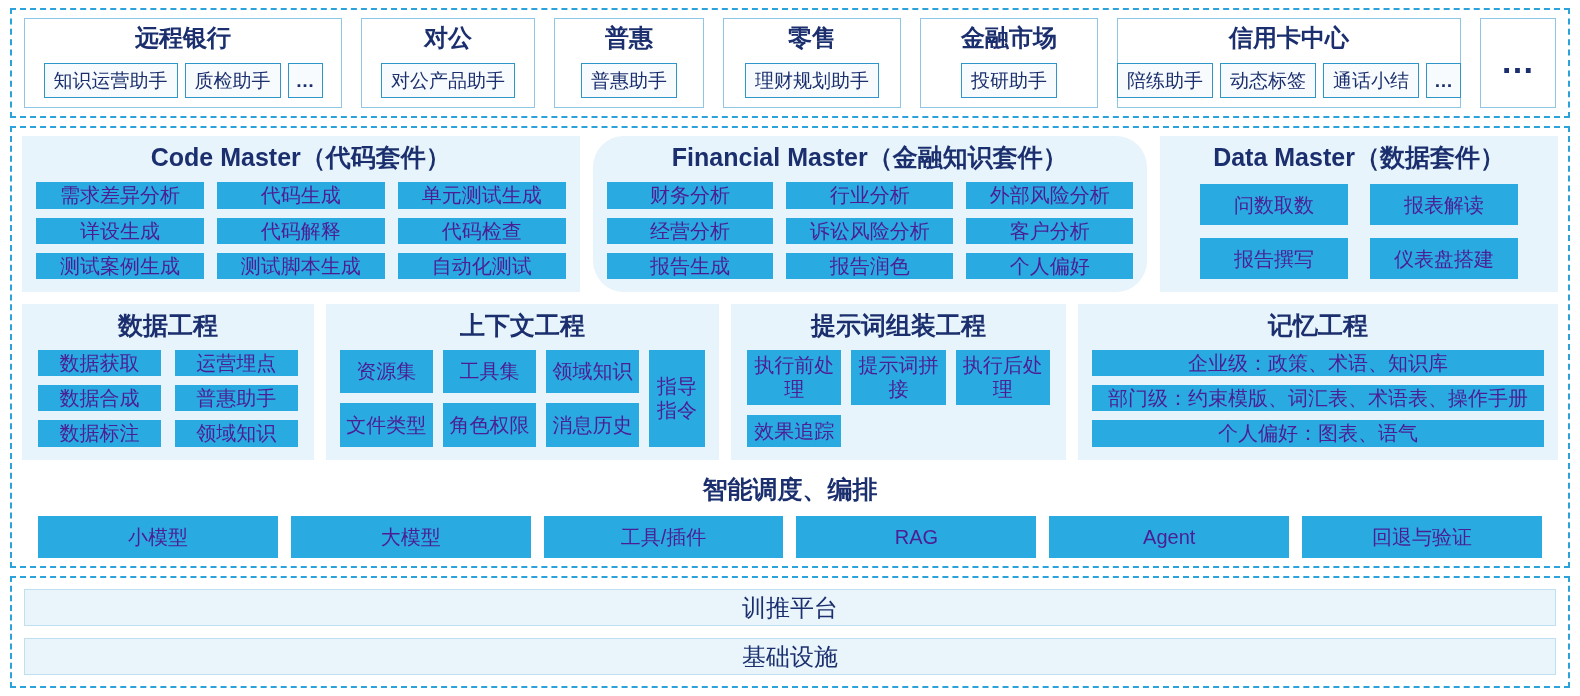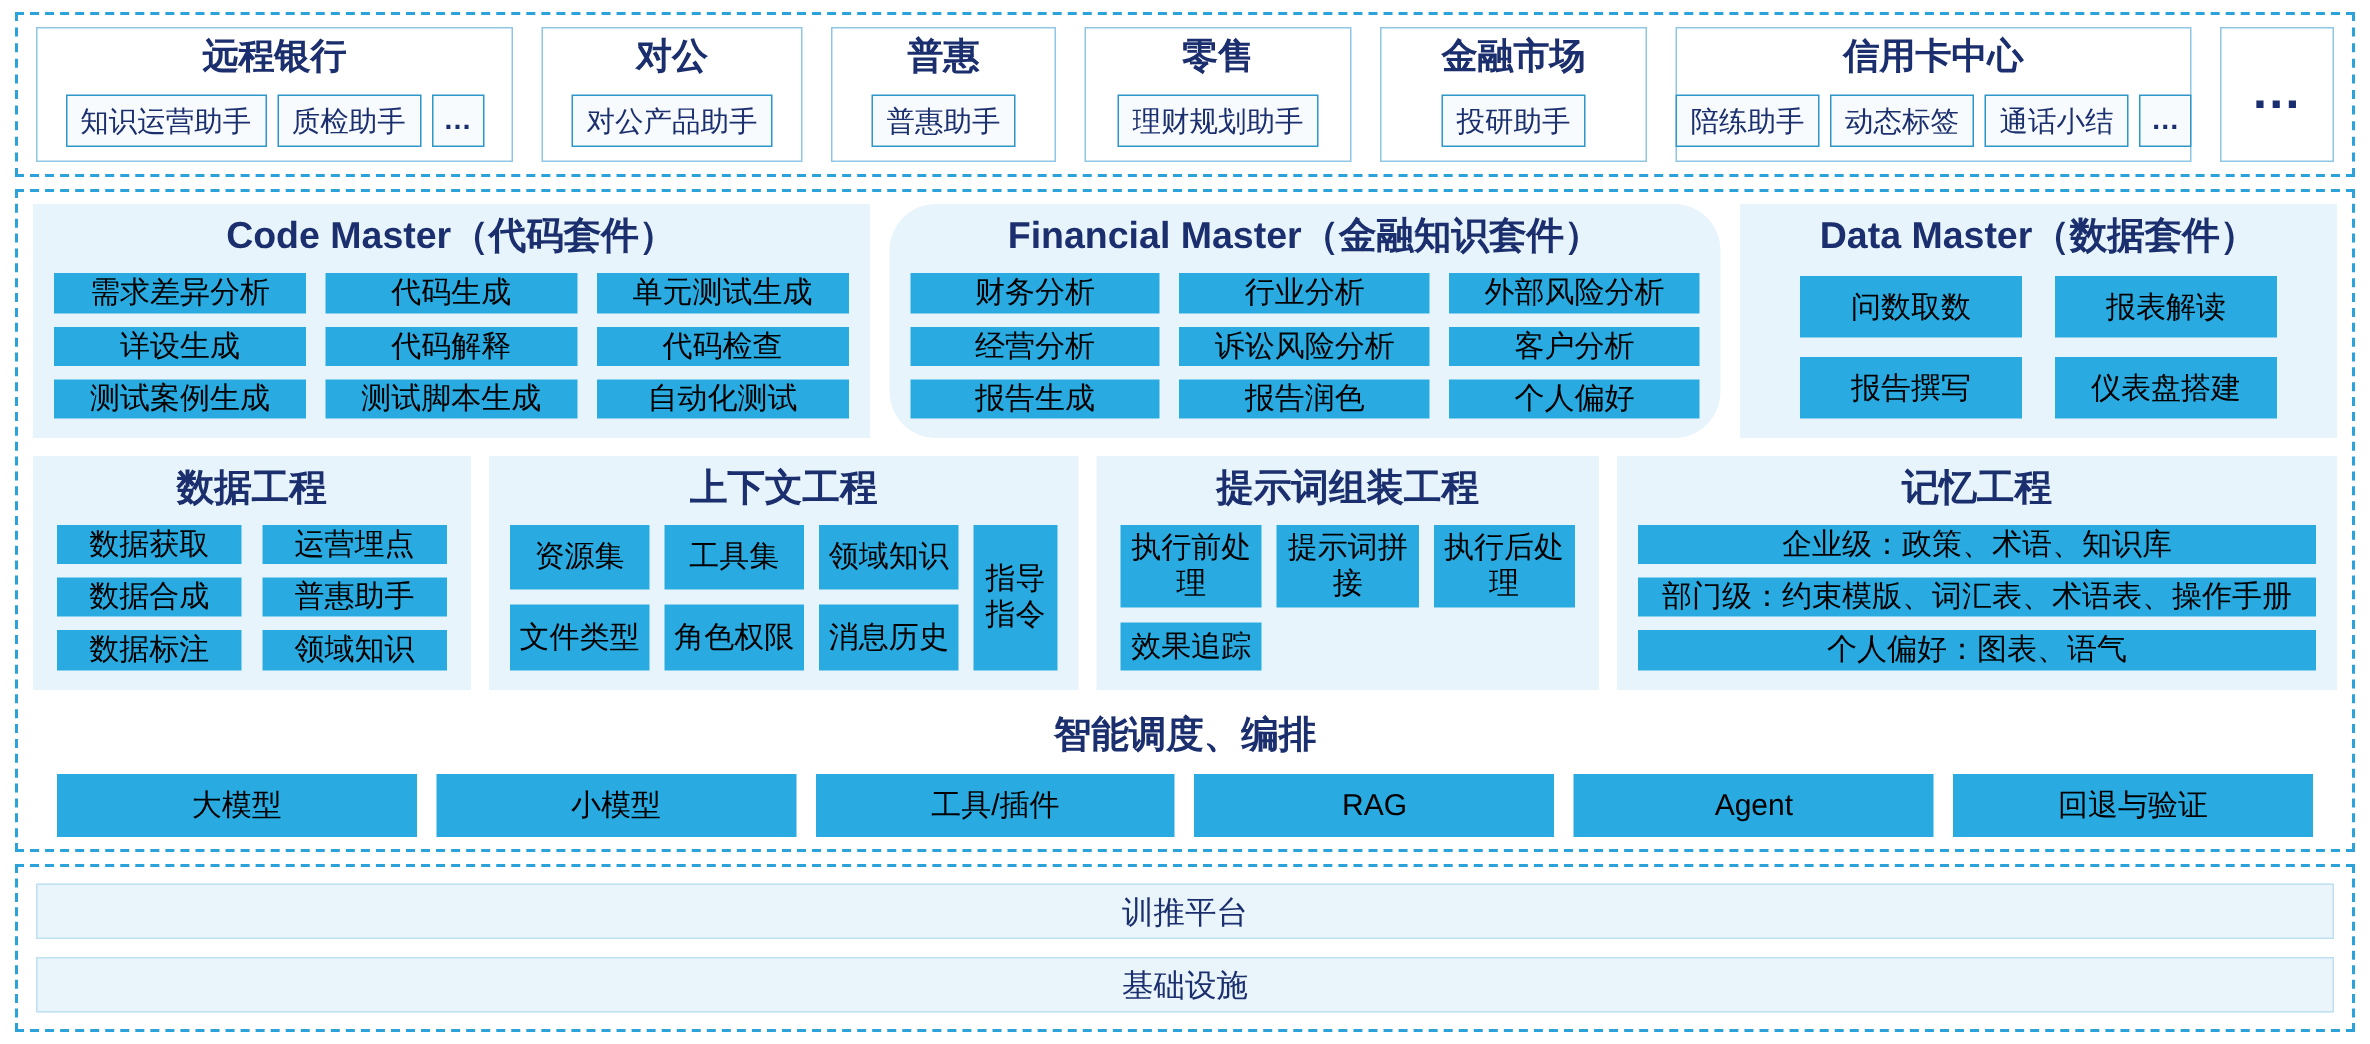--- a/index.html
+++ b/index.html
@@ -21,21 +21,21 @@
   .group-title { font-size:24px; font-weight:700; line-height:1.2; }
   .chips { display:flex; gap:7px; align-items:flex-start; }
   .chip { border:1px solid #2E96C8; background:#F7FBFD; font-size:19px; height:35px; display:flex; align-items:center; padding:0 9px; white-space:nowrap; }
   .chip-ellipsis { padding:0 7px; font-weight:700; }
   .more-dots { font-size:34px; font-weight:700; line-height:0.6; letter-spacing:1px; }
 
   
   .band-mid { height:442px; padding:8px 10px; display:flex; flex-direction:column; justify-content:space-between; }
   .panel { background:#E8F4FB; display:flex; flex-direction:column; padding:6px 14px 13px; }
   .panel-title { text-align:center; font-weight:700; font-size:25px; margin-bottom:9px; line-height:1.25; }
-  .bluebox { background:#29ABE2; color:#000000; display:flex; align-items:center; justify-content:center; text-align:center; font-size:20px; line-height:1.2; }
+  .bluebox { background:#29ABE2; color:#4c1d95; display:flex; align-items:center; justify-content:center; text-align:center; font-size:20px; line-height:1.2; }
 
   .suites { display:flex; gap:13px; height:156px; }
   .suite-a { flex:0 0 36.3%; }
   .suite-b { flex:0 0 36.1%;border-radius:31px; }
   .suite-c { flex:1; }
   .grid3 { flex:1; display:grid; grid-template-columns:repeat(3,1fr); gap:9px 13px; }
   .grid2 { flex:1; display:grid; grid-template-columns:repeat(2,1fr); gap:13px 22px; margin:2px 26px 0; }
 
   .eng { display:flex; gap:12px; height:156px; }
   .eng-data   { flex:0 0 19%; }
@@ -51,21 +51,21 @@
   .memory-rows { flex:1; display:flex; flex-direction:column; gap:9px; }
   .memory-row { flex:1; }
 
   .orch { display:flex; flex-direction:column; }
   .orch-title { text-align:center; font-size:25px; font-weight:700; margin:2px 0 10px; }
   .orch-row { display:flex; gap:13px; margin:0 16px; }
   .orch-box { flex:1; height:42px; }
 
   
   .band-bottom { height:112px; padding:11px 12px; display:flex; flex-direction:column; gap:12px; }
-  .bar { flex:1; background:#E9F5FB; border:1px solid #BFE0F1; display:flex; align-items:center; justify-content:center; font-size:21px; }
+  .bar { flex:1; background:#E9F5FB; border:1px solid #BFE0F1; display:flex; align-items:center; justify-content:center; font-size:24px; }
 </style>
 </head>
 <body>
 
 <div class="band band-top">
 
   <div class="group g0">
     <div class="group-title">远程银行</div>
     <div class="chips">
       <div class="chip">知识运营助手</div>
@@ -207,22 +207,22 @@
         <div class="bluebox memory-row">企业级：政策、术语、知识库</div>
         <div class="bluebox memory-row">部门级：约束模版、词汇表、术语表、操作手册</div>
         <div class="bluebox memory-row">个人偏好：图表、语气</div>
       </div>
     </div>
   </div>
 
   <div class="orch">
     <div class="orch-title">智能调度、编排</div>
     <div class="orch-row">
+      <div class="bluebox orch-box">小模型</div>
       <div class="bluebox orch-box">大模型</div>
-      <div class="bluebox orch-box">小模型</div>
       <div class="bluebox orch-box">工具/插件</div>
       <div class="bluebox orch-box">RAG</div>
       <div class="bluebox orch-box">Agent</div>
       <div class="bluebox orch-box">回退与验证</div>
     </div>
   </div>
 </div>
 
 <div class="band band-bottom">
   <div class="bar">训推平台</div>

